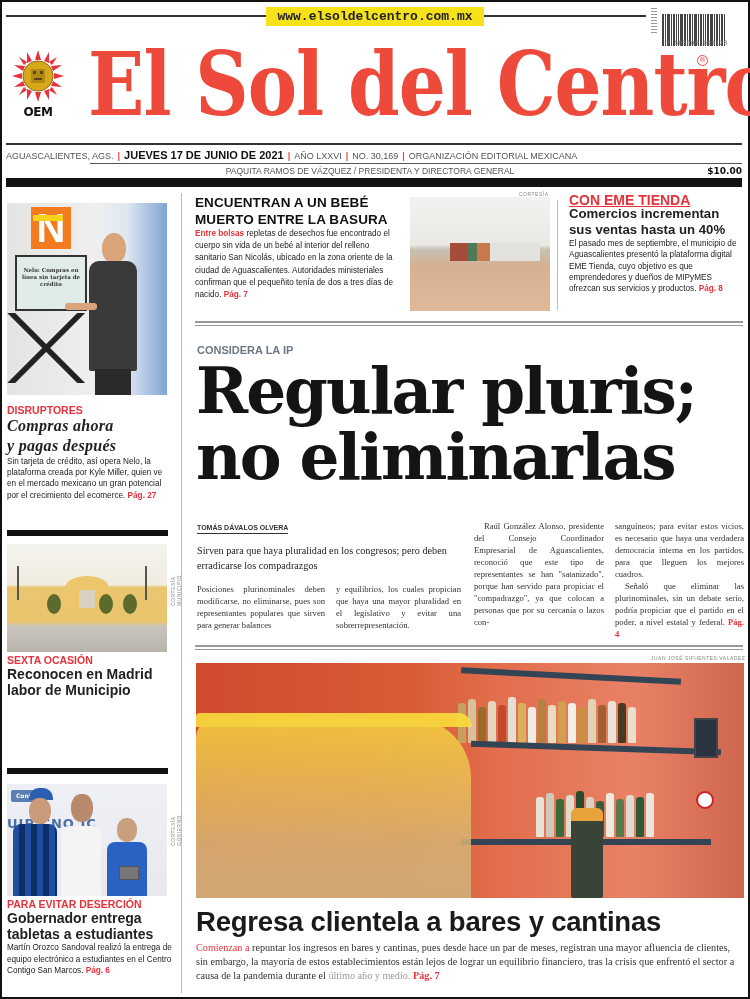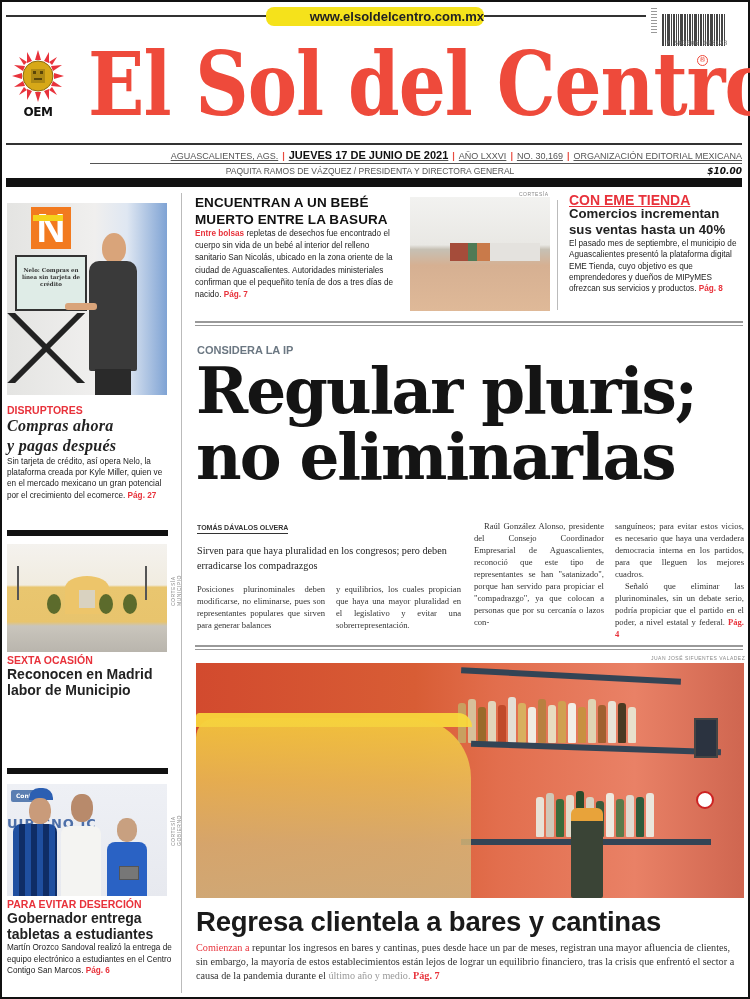--- a/index.html
+++ b/index.html
@@ -3,43 +3,43 @@
 <meta charset="utf-8">
 <style>
   * { box-sizing: border-box; margin: 0; padding: 0; }
   html, body { width: 750px; height: 999px; background: #fff; overflow: hidden; }
   body { position: relative; font-family: "DejaVu Sans", sans-serif; color: #1a1a1a; }
   .frame { position: absolute; left: 0; top: 0; width: 750px; height: 999px; border: 2px solid #111; }
 
   
   .url-rule { position: absolute; top: 15px; left: 6px; width: 640px; height: 2px; background: #333; }
   .url-badge { position: absolute; top: 7px; left: 266px; width: 218px; height: 19px; background: #f5e21b;
-    font-family: Liberation Sans, sans-serif; font-weight: bold; font-size: 13px; line-height: 19px; text-align: right; color: #222; border-radius: 8px; }
+    font-family: Liberation Mono, monospace; font-weight: bold; font-size: 13px; line-height: 19px; text-align: center; color: #222; }
   .barcode { position: absolute; top: 6px; left: 662px; width: 76px; height: 40px; display: flex; align-items: flex-end; gap: 1px; }
   .barcode span { display: block; background: #444; height: 32px; }
   .barcode-digits { position: absolute; top: 39px; left: 654px; width: 86px; font-family: "DejaVu Sans Mono", monospace; font-size: 6px; color: #777; text-align: center; letter-spacing: 0.5px; }
   .barcode-side { position: absolute; top: 8px; left: 651px; width: 6px; height: 26px; background: repeating-linear-gradient(#999 0 1px, transparent 1px 3px); }
 
   .oem-logo { position: absolute; top: 50px; left: 10px; width: 56px; height: 72px; }
   .sun { position: absolute; top: 0; left: 2px; width: 52px; height: 52px; }
   .oem-text { position: absolute; top: 55px; left: 0; width: 56px; font-weight: bold; font-size: 12px; color: #111; text-align: center; letter-spacing: -0.5px; }
 
   .title { position: absolute; top: 30px; left: 88px; width: 620px; height: 108px; font-family: "DejaVu Serif", serif; font-weight: bold;
     font-size: 74px; line-height: 108px; color: #ee4a3b; letter-spacing: -1px; white-space: nowrap; transform: scaleY(1.18); transform-origin: left center; }
   .reg-mark { position: absolute; top: 55px; left: 697px; width: 11px; height: 11px; border: 1px solid #ee4a3b; border-radius: 50%;
     font-size: 7px; line-height: 9px; text-align: center; color: #ee4a3b; }
 
   .rule-1 { position: absolute; top: 143px; left: 6px; width: 736px; height: 2px; background: #333; }
   .dateline { position: absolute; top: 148px; left: 6px; width: 736px; height: 15px; font-size: 9px; line-height: 15px; color: #555;
-    text-align: right; white-space: nowrap; font-family: "Liberation Sans", sans-serif; text-decoration: underline; }
+    text-align: left; white-space: nowrap; font-family: "Liberation Sans", sans-serif; }
   .dateline .sep { color: #e84a3d; font-weight: bold; margin: 0 4px; }
   .dateline .date { color: #111; font-weight: bold; font-size: 11px; }
   .rule-2 { position: absolute; top: 163px; left: 90px; width: 652px; height: 1px; background: #555; }
   .director { position: absolute; top: 165px; left: 90px; width: 560px; font-size: 8.5px; line-height: 12px; color: #555; text-align: center; font-family: "Liberation Sans", sans-serif; }
-  .price { position: absolute; top: 165px; left: 700px; width: 42px; font-size: 9px; line-height: 12px; font-weight: bold; color: #111; text-align: right; font-style: italic; }
+  .price { position: absolute; top: 165px; left: 700px; width: 42px; font-size: 9px; line-height: 12px; font-weight: bold; color: #111; text-align: right; }
   .black-bar { position: absolute; top: 178px; left: 6px; width: 736px; height: 9px; background: #111; }
 
   
   .vrule-left { position: absolute; top: 193px; left: 181px; width: 1px; height: 800px; background: #bbb; }
 
   .photo { position: absolute; overflow: hidden; }
   .photo-n { top: 203px; left: 7px; width: 160px; height: 192px;
     background: linear-gradient(90deg, #e4e4e2 0%, #f0efee 55%, #dfe7f2 75%, #7fa3d4 100%); }
   .n-logo { position: absolute; top: 4px; left: 24px; width: 40px; height: 42px; background: #f27a1f; color: #fff; font-weight: bold;
     font-size: 40px; line-height: 42px; text-align: center; font-family: "Liberation Sans", sans-serif; }

